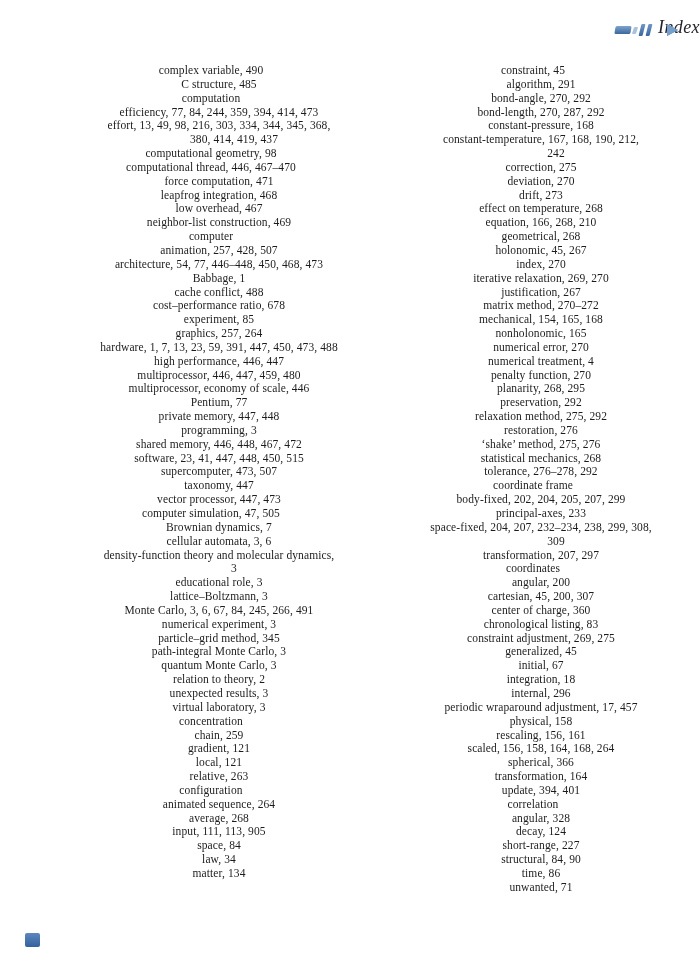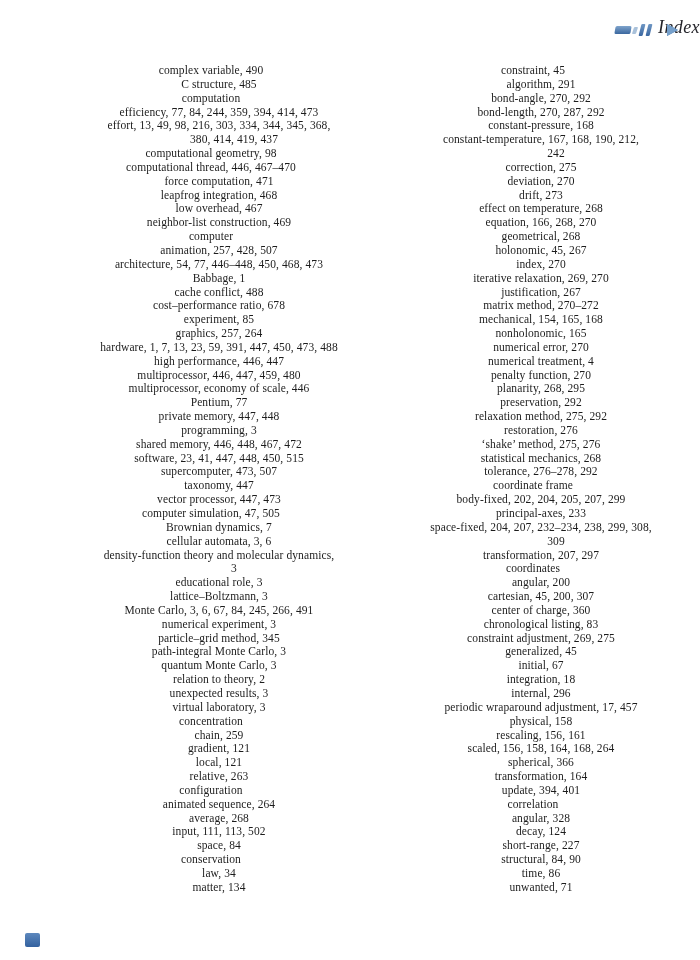--- a/index.html
+++ b/index.html
@@ -152,39 +152,38 @@
       <div class="entry i1">unexpected results, 3</div>
       <div class="entry i1">virtual laboratory, 3</div>
       <div class="entry i0">concentration</div>
       <div class="entry i1">chain, 259</div>
       <div class="entry i1">gradient, 121</div>
       <div class="entry i1">local, 121</div>
       <div class="entry i1">relative, 263</div>
       <div class="entry i0">configuration</div>
       <div class="entry i1">animated sequence, 264</div>
       <div class="entry i1">average, 268</div>
-      <div class="entry i1">input, 111, 113, 502</div>
+      <div class="entry i1">input, 111, 113, 905</div>
       <div class="entry i1">space, 84</div>
-      <div class="entry i0">conservation</div>
       <div class="entry i1">law, 34</div>
       <div class="entry i1">matter, 134</div>
     </div>
   <div class="col col-right">
       <div class="entry i0">constraint, 45</div>
       <div class="entry i1">algorithm, 291</div>
       <div class="entry i1">bond-angle, 270, 292</div>
       <div class="entry i1">bond-length, 270, 287, 292</div>
       <div class="entry i1">constant-pressure, 168</div>
       <div class="entry i1">constant-temperature, 167, 168, 190, 212,</div>
       <div class="entry i2">242</div>
       <div class="entry i1">correction, 275</div>
       <div class="entry i1">deviation, 270</div>
       <div class="entry i1">drift, 273</div>
       <div class="entry i1">effect on temperature, 268</div>
-      <div class="entry i1">equation, 166, 268, 270</div>
+      <div class="entry i1">equation, 166, 268, 210</div>
       <div class="entry i1">geometrical, 268</div>
       <div class="entry i1">holonomic, 45, 267</div>
       <div class="entry i1">index, 270</div>
       <div class="entry i1">iterative relaxation, 269, 270</div>
       <div class="entry i1">justification, 267</div>
       <div class="entry i1">matrix method, 270–272</div>
       <div class="entry i1">mechanical, 154, 165, 168</div>
       <div class="entry i1">nonholonomic, 165</div>
       <div class="entry i1">numerical error, 270</div>
       <div class="entry i1">numerical treatment, 4</div>

